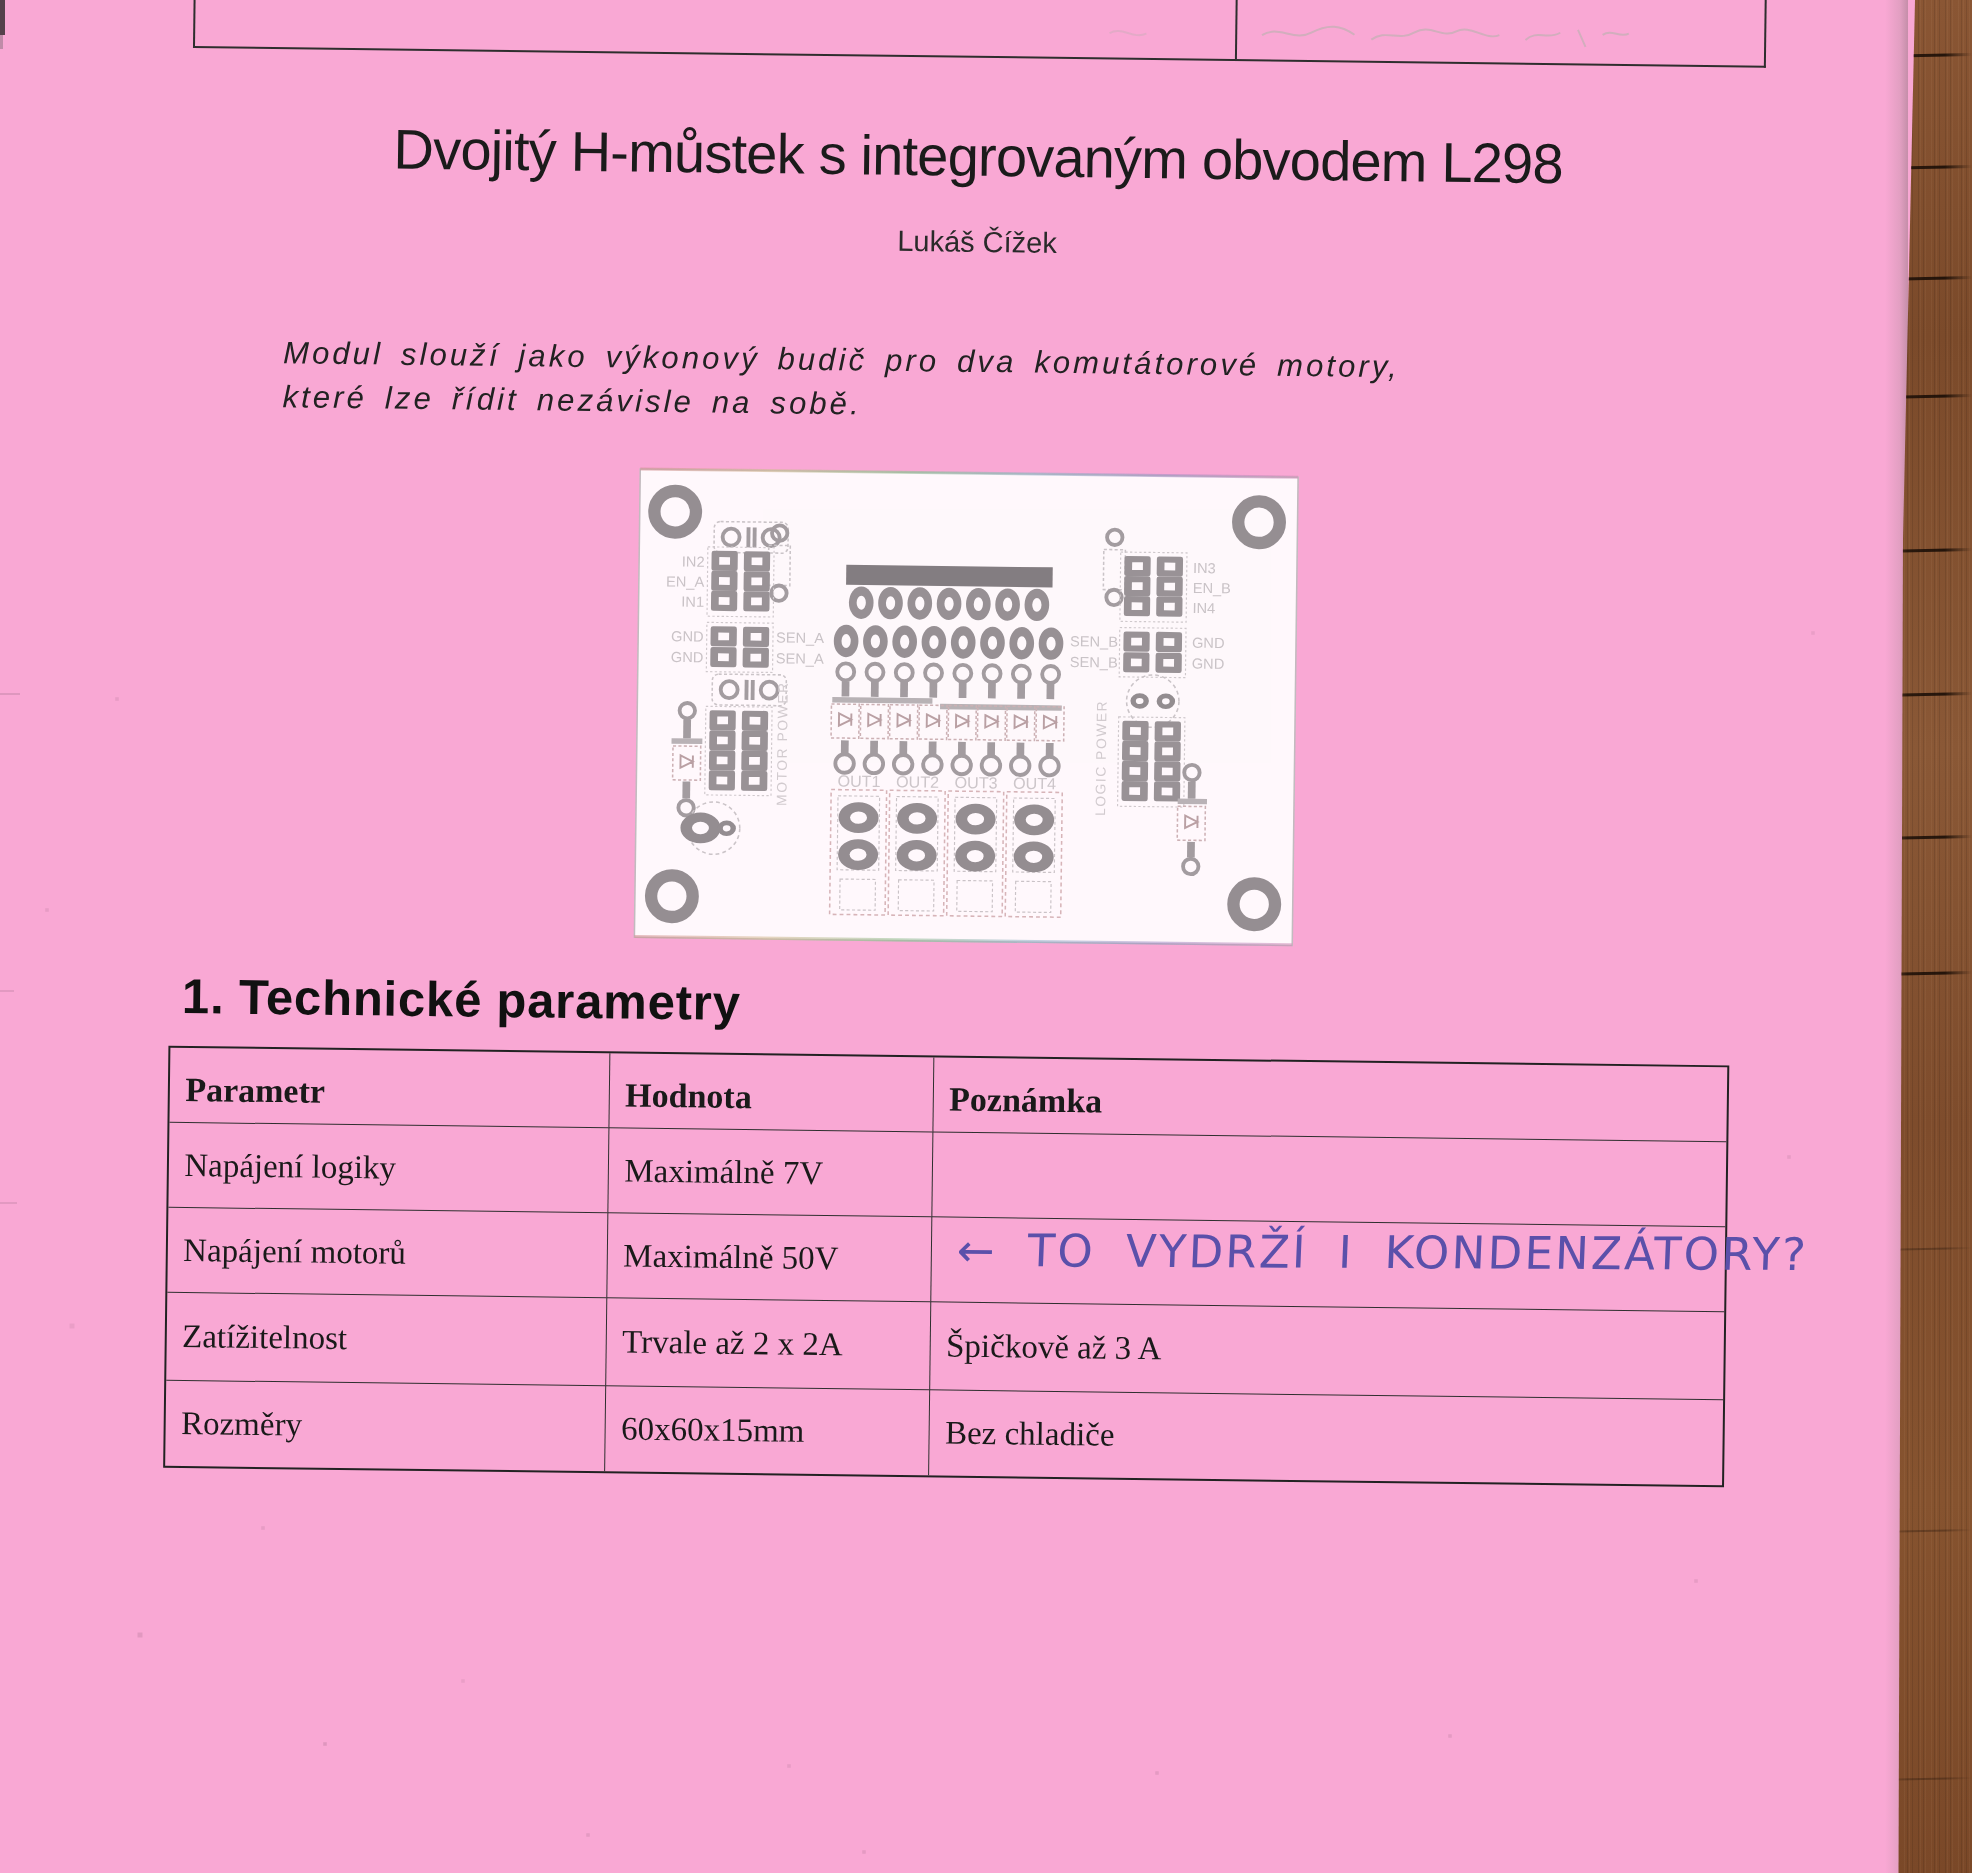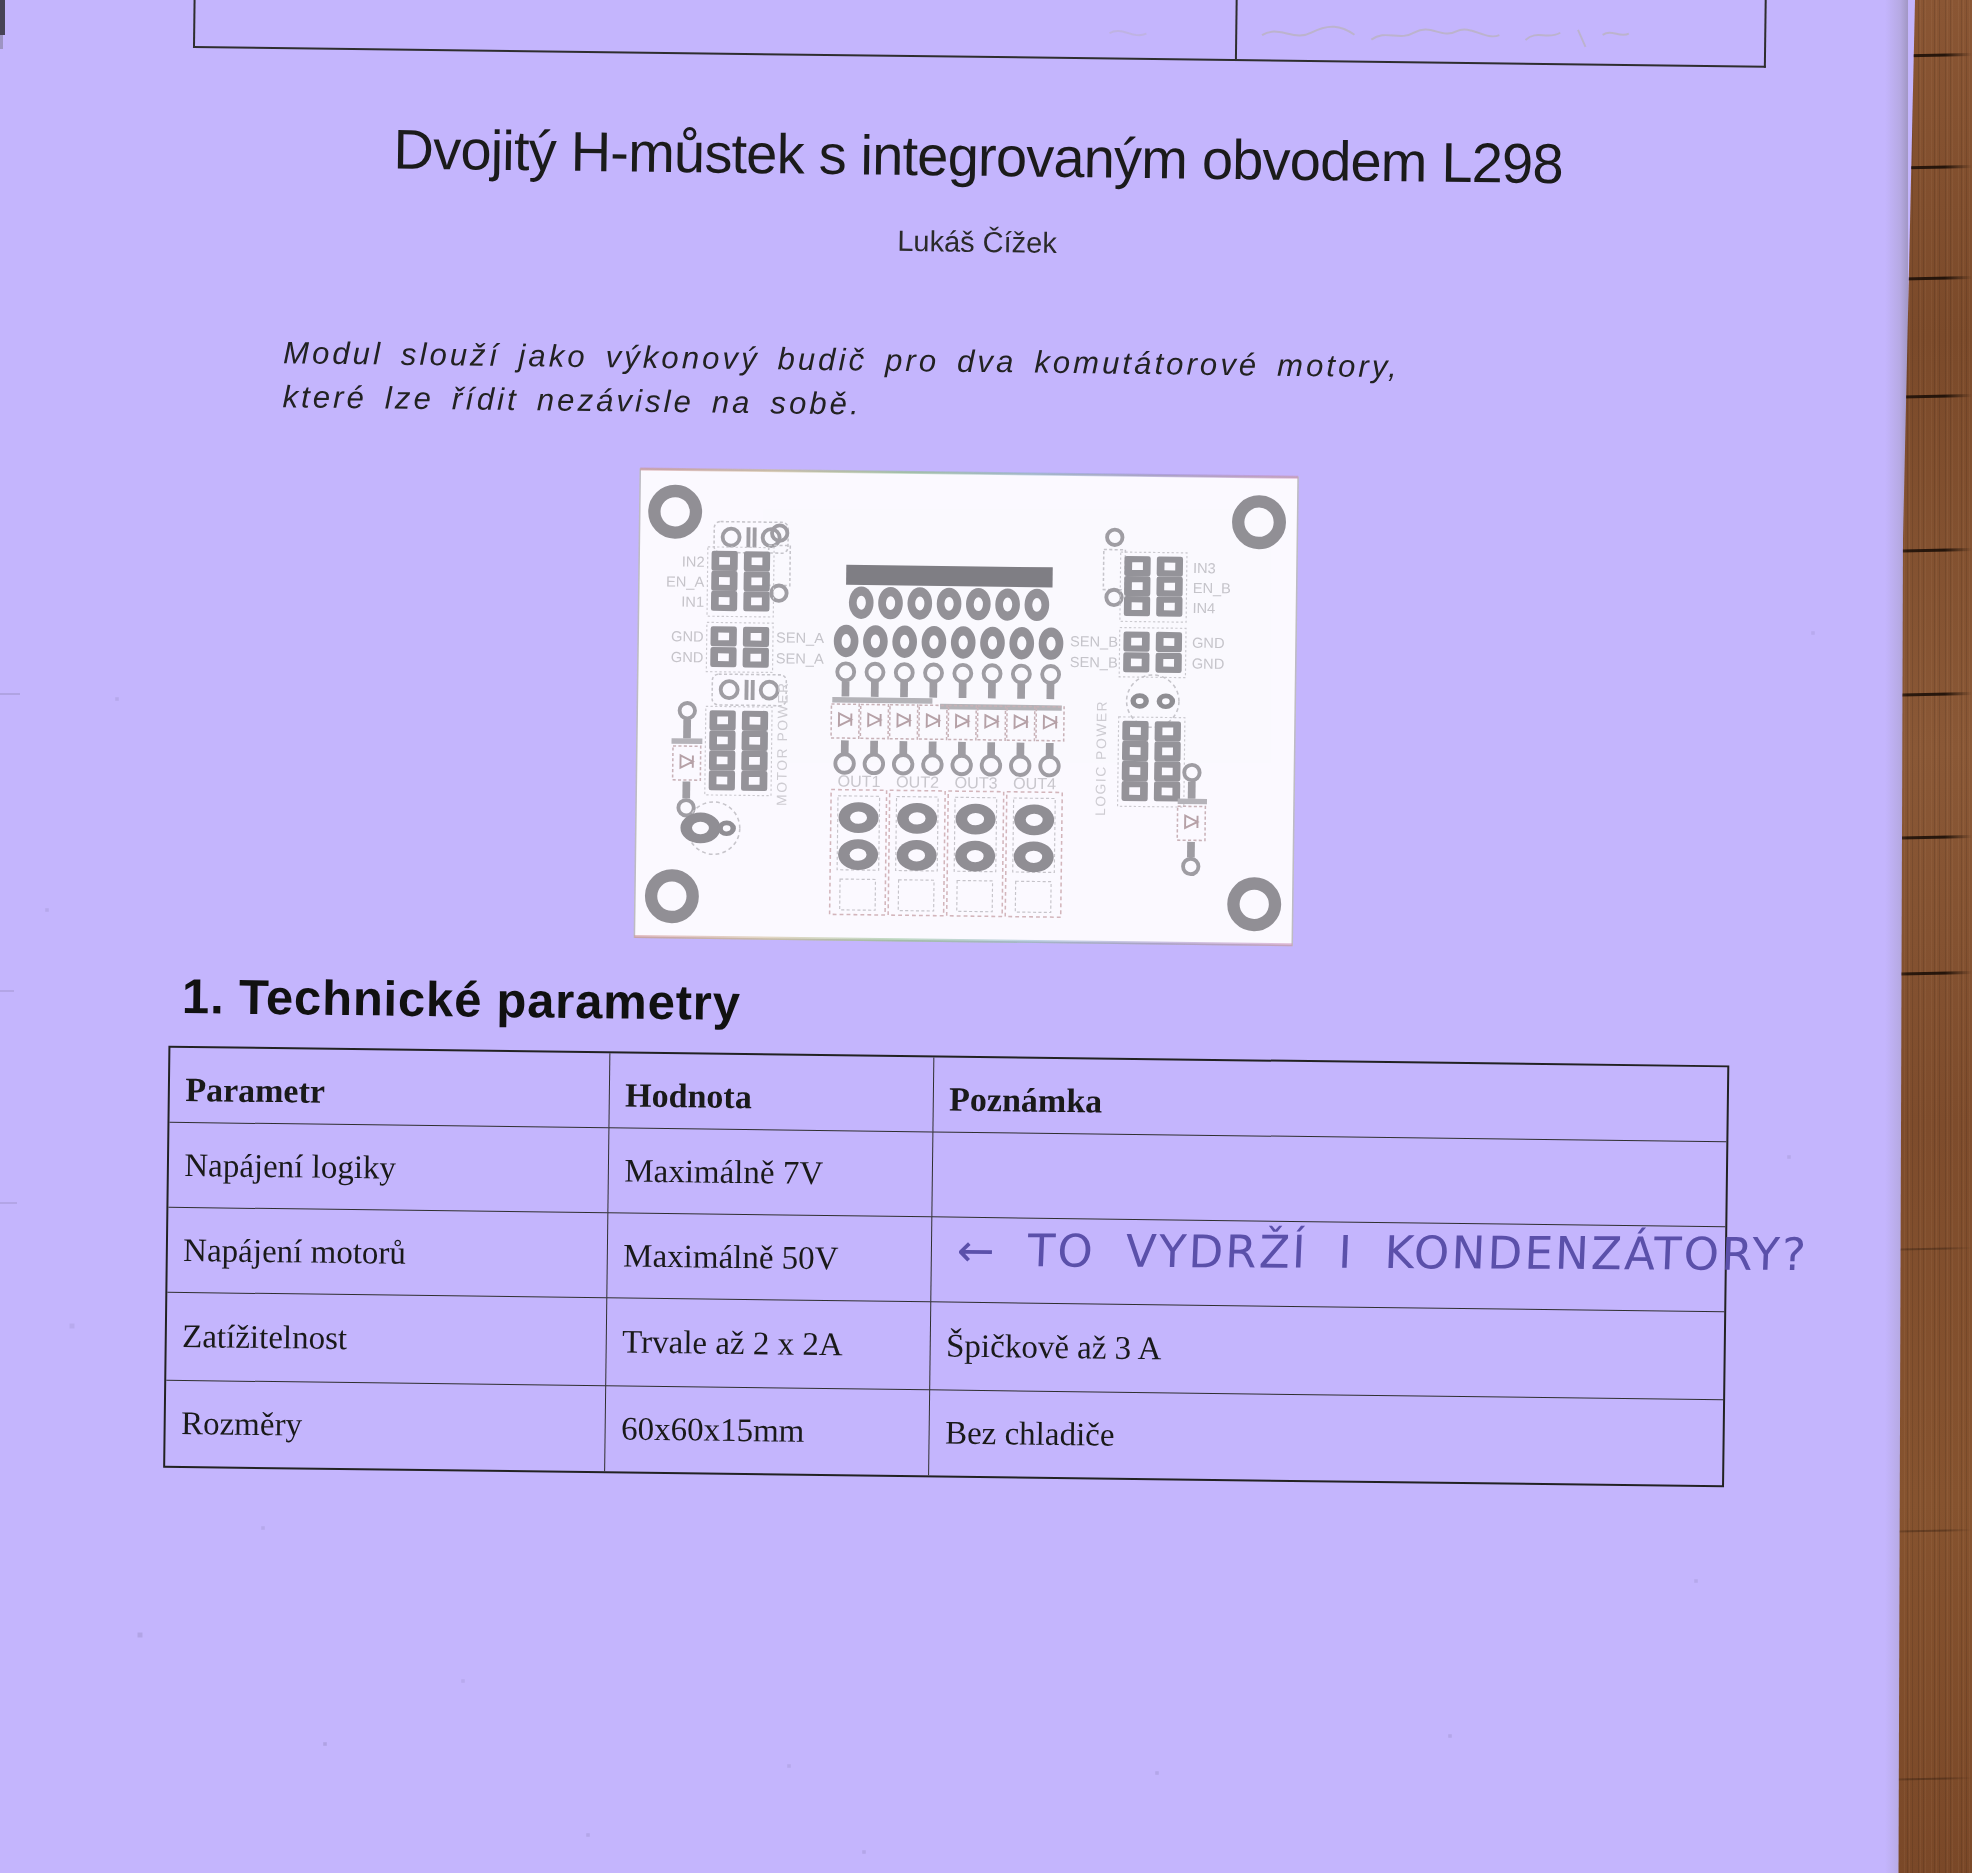--- a/index.html
+++ b/index.html
@@ -1,16 +1,16 @@
 <!DOCTYPE html>
 <html style="font-size:12.3px"><head>
 <meta charset="utf-8">
 <style>
   html,body{margin:0;padding:0;background:#e8e8e8;}
-  .stage{position:relative;width:1973px;height:1874px;overflow:hidden;background:#c4b5fd;
+  .stage{position:relative;width:1973px;height:1874px;overflow:hidden;background:#f9a8d4;
          font-family:"Liberation Sans",sans-serif;}
   
   .scan{position:absolute;left:0;top:0;width:1973px;height:1874px;
         transform:rotate(0.72deg);transform-origin:193px 46px;color:#1d1d1d;}
   
   .header-box{position:absolute;left:193px;top:-37px;width:1573px;height:85px;
               border:2.3px solid #2e2e2e;border-top:none;box-sizing:border-box;}
   .header-box .divider{position:absolute;left:1040px;top:0;width:2.3px;height:100%;background:#2e2e2e;}
   .scribbles{position:absolute;left:1063px;top:3.1px;width:601px;height:39px;}
   

